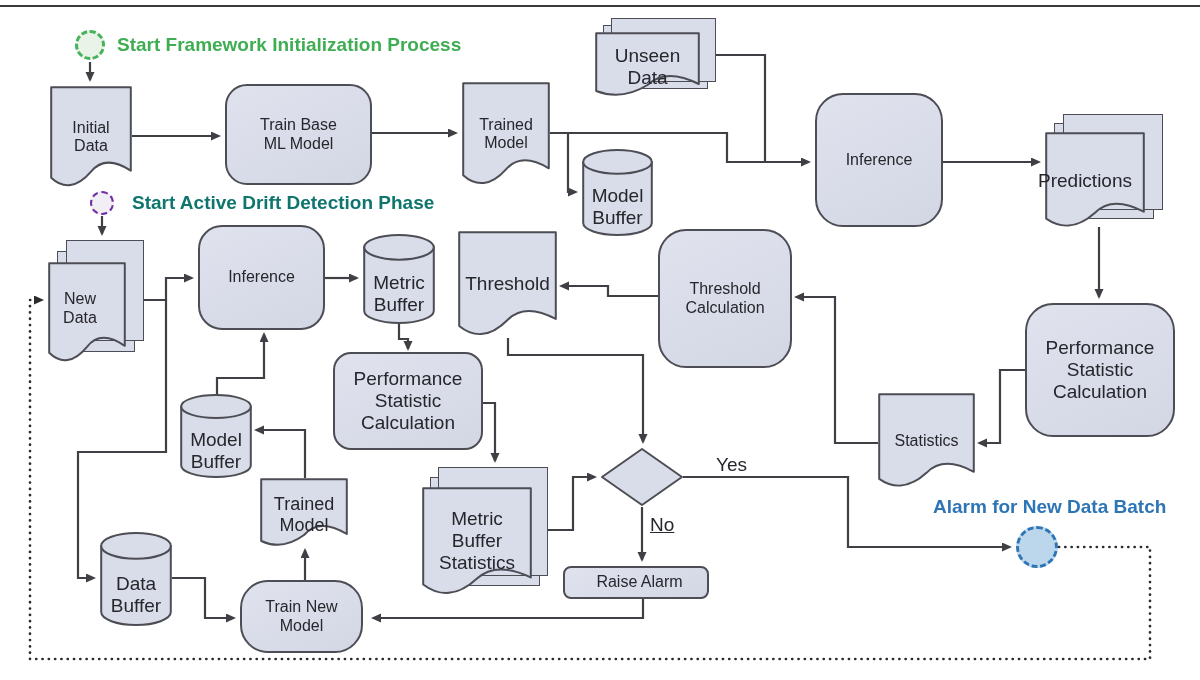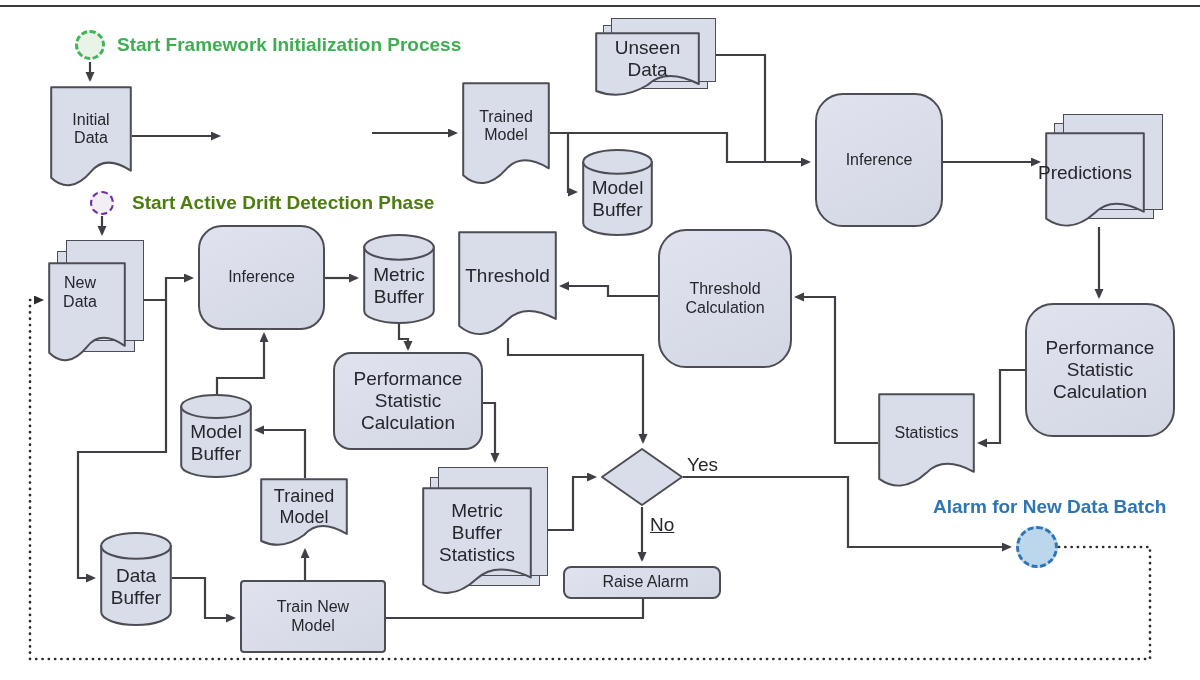--- a/index.html
+++ b/index.html
@@ -4,28 +4,28 @@
 <style>
   html,body{margin:0;padding:0;background:#fff;}
   #canvas{position:relative;width:1200px;height:680px;background:#fff;overflow:hidden;
           font-family:"Liberation Sans", sans-serif;}
   .toprule{position:absolute;left:0;top:5px;width:1200px;height:2px;background:#3b3b3e;}
   .node{position:absolute;box-sizing:border-box;}
   .proc{background:linear-gradient(155deg,#e0e3ee,#d3d7e4);border:2px solid #4d4d55;
         display:flex;align-items:center;justify-content:center;}
   .shape-svg{position:absolute;left:0;top:0;width:100%;height:100%;overflow:visible;}
   .lbl{white-space:pre-line;text-align:center;color:#26262c;line-height:1.16;font-size:16px;}
-  .overlbl{position:absolute;display:flex;align-items:center;justify-content:center;}
+  .overlbl{position:absolute;display:flex;align-items:center;justify-content:center;margin-top:8px;}
   .f19{font-size:19px;} .f18{font-size:18px;}
   .circle{position:absolute;border-radius:50%;box-sizing:border-box;}
   .c-green{border:3px dashed #46b35b;background:#e9f3e7;}
   .c-purple{border:2.5px dashed #7030a0;background:#f1eef6;}
   .c-blue{border:3px dashed #2e75b6;background:#bcd6ec;}
   .anno{position:absolute;font-weight:700;font-size:19px;white-space:nowrap;}
-  .a-green{color:#3fae53;} .a-purple{color:#4d7c0f;} .a-blue{color:#2e75b6;}
+  .a-green{color:#3fae53;} .a-purple{color:#0f766e;} .a-blue{color:#2e75b6;}
   .edgelbl{position:absolute;color:#26262c;font-size:19px;white-space:pre-line;line-height:1.12;}
   #edges{position:absolute;left:0;top:0;z-index:0;}
   .node,.circle,.anno,.edgelbl{z-index:1;}
   .sheet{position:absolute;background:#d9dde9;border:1.8px solid #4d4d55;box-sizing:border-box;}
 </style>
 </head>
 <body>
 
 <div id="canvas">
   <div class="toprule"></div>
@@ -72,45 +72,49 @@
 
   <div class="circle c-green" style="left:75px;top:30px;width:30px;height:30px;"></div>
   <div class="anno a-green" style="left:117px;top:34px;">Start Framework Initialization Process</div>
 
   <div class="circle c-purple" style="left:90px;top:191px;width:24px;height:24px;"></div>
   <div class="anno a-purple" style="left:132px;top:192px;">Start Active Drift Detection Phase</div>
 
   <div class="circle c-blue" style="left:1016px;top:526px;width:42px;height:42px;"></div>
   <div class="anno a-blue" style="left:933px;top:496px;">Alarm for New Data Batch</div>
 
+  <div class="node proc" style="left:225px;top:84px;width:147px;height:101px;border-radius:22px;">
+    <div class="lbl">Train Base
+ML Model</div>
+  </div>
   <div class="node proc" style="left:815px;top:93px;width:128px;height:134px;border-radius:28px;">
     <div class="lbl">Inference</div>
   </div>
   <div class="node proc" style="left:198px;top:225px;width:127px;height:105px;border-radius:24px;">
     <div class="lbl">Inference</div>
   </div>
   <div class="node proc" style="left:658px;top:229px;width:134px;height:139px;border-radius:28px;">
     <div class="lbl">Threshold
 Calculation</div>
   </div>
   <div class="node proc" style="left:333px;top:352px;width:150px;height:98px;border-radius:18px;">
     <div class="lbl f19">Performance
 Statistic
 Calculation</div>
   </div>
   <div class="node proc" style="left:1025px;top:303px;width:150px;height:134px;border-radius:28px;">
     <div class="lbl f19">Performance
 Statistic
 Calculation</div>
   </div>
-  <div class="node proc" style="left:240px;top:580px;width:146px;height:73px;border-radius:4px;">
+  <div class="node proc" style="left:240px;top:580px;width:123px;height:73px;border-radius:28px;">
     <div class="lbl">Train New
 Model</div>
   </div>
-  <div class="node proc" style="left:563px;top:566px;width:158px;height:33px;border-radius:8px;padding-left:7px;">
+  <div class="node proc" style="left:563px;top:566px;width:146px;height:33px;border-radius:8px;padding-left:7px;">
     <div class="lbl">Raise Alarm</div>
   </div>
 
   <div class="node doc" style="left:50px;top:86px;width:82px;height:102px;">
       <svg class="shape-svg" viewBox="0 0 82 102" width="82" height="102">
         <path d="M1.2,1.2 L80.8,1.2 L80.8,84.66 C63.96,73.66 50.839999999999996,73.66 41,85.66 C27.060000000000002,102 13.120000000000001,103 1.2,91.66 Z" fill="#d9dde9" stroke="#4d4d55" stroke-width="2" stroke-linejoin="round"></path>
       </svg>
     <div class="lbl overlbl" style="left: 0px; top: 0px; width: 82px; height: 86.66px;">Initial
 Data</div>
   </div>
@@ -190,35 +194,35 @@
         <path d="M1.2,1.2 L98.8,1.2 L98.8,79.68 C78,68.68 62,68.68 50,80.68 C33,96 16,97 1.2,86.68 Z" fill="#d9dde9" stroke="#4d4d55" stroke-width="2" stroke-linejoin="round"></path>
       </svg>
       <div class="lbl overlbl f19" style="left: 0px; top: 18px; width: 80px; height: 81.68px;">Predictions</div>
   </div>
   <div class="node stack" style="left:48px;top:240px;width:96px;height:123px;">
       <div class="sheet" style="left: 9px; top: 11px; width: 78px; height: 101px;"></div>
       <div class="sheet" style="left: 18px; top: 0px; width: 78px; height: 101px;"></div>
     <svg class="shape-svg" viewBox="0 0 78 101" width="78" height="101" style="left: 0px; top: 22px; width: 78px; height: 101px;">
         <path d="M1.2,1.2 L76.8,1.2 L76.8,83.83 C60.84,72.83 48.36,72.83 39,84.83 C25.740000000000002,101 12.48,102 1.2,90.83 Z" fill="#d9dde9" stroke="#4d4d55" stroke-width="2" stroke-linejoin="round"></path>
       </svg>
-      <div class="lbl overlbl" style="left: 0px; top: 10px; width: 64px; height: 85.83px;">New
+      <div class="lbl overlbl" style="left: 0px; top: 18px; width: 64px; height: 85.83px;">New
 Data</div>
   </div>
   <div class="node stack" style="left:422px;top:467px;width:126px;height:130px;">
       <div class="sheet" style="left: 8px; top: 10px; width: 110px; height: 109px;"></div>
       <div class="sheet" style="left: 16px; top: 0px; width: 110px; height: 109px;"></div>
     <svg class="shape-svg" viewBox="0 0 110 109" width="110" height="109" style="left: 0px; top: 20px; width: 110px; height: 109px;">
         <path d="M1.2,1.2 L108.8,1.2 L108.8,90.47 C85.8,79.47 68.2,79.47 55,91.47 C36.300000000000004,109 17.6,110 1.2,97.47 Z" fill="#d9dde9" stroke="#4d4d55" stroke-width="2" stroke-linejoin="round"></path>
       </svg>
       <div class="lbl overlbl f19" style="left: 0px; top: 20px; width: 110px; height: 92.47px;">Metric
 Buffer
 Statistics</div>
   </div>
 
   <div class="node diamond" style="left:601px;top:448px;width:82px;height:58px;">
       <svg class="shape-svg" viewBox="0 0 82 58" width="82" height="58">
         <polygon points="41,1 81,29 41,57 1,29" fill="#d9dde9" stroke="#4d4d55" stroke-width="2" stroke-linejoin="round"></polygon>
       </svg>
     </div>
 
-  <div class="edgelbl" style="left:687px;top:454px;text-align:right;">Yes</div>
+  <div class="edgelbl" style="left:716px;top:454px;text-align:right;">Yes</div>
   <div class="edgelbl" style="left:650px;top:514px;text-decoration:underline;">No</div>
 </div>
 
 </body></html>

